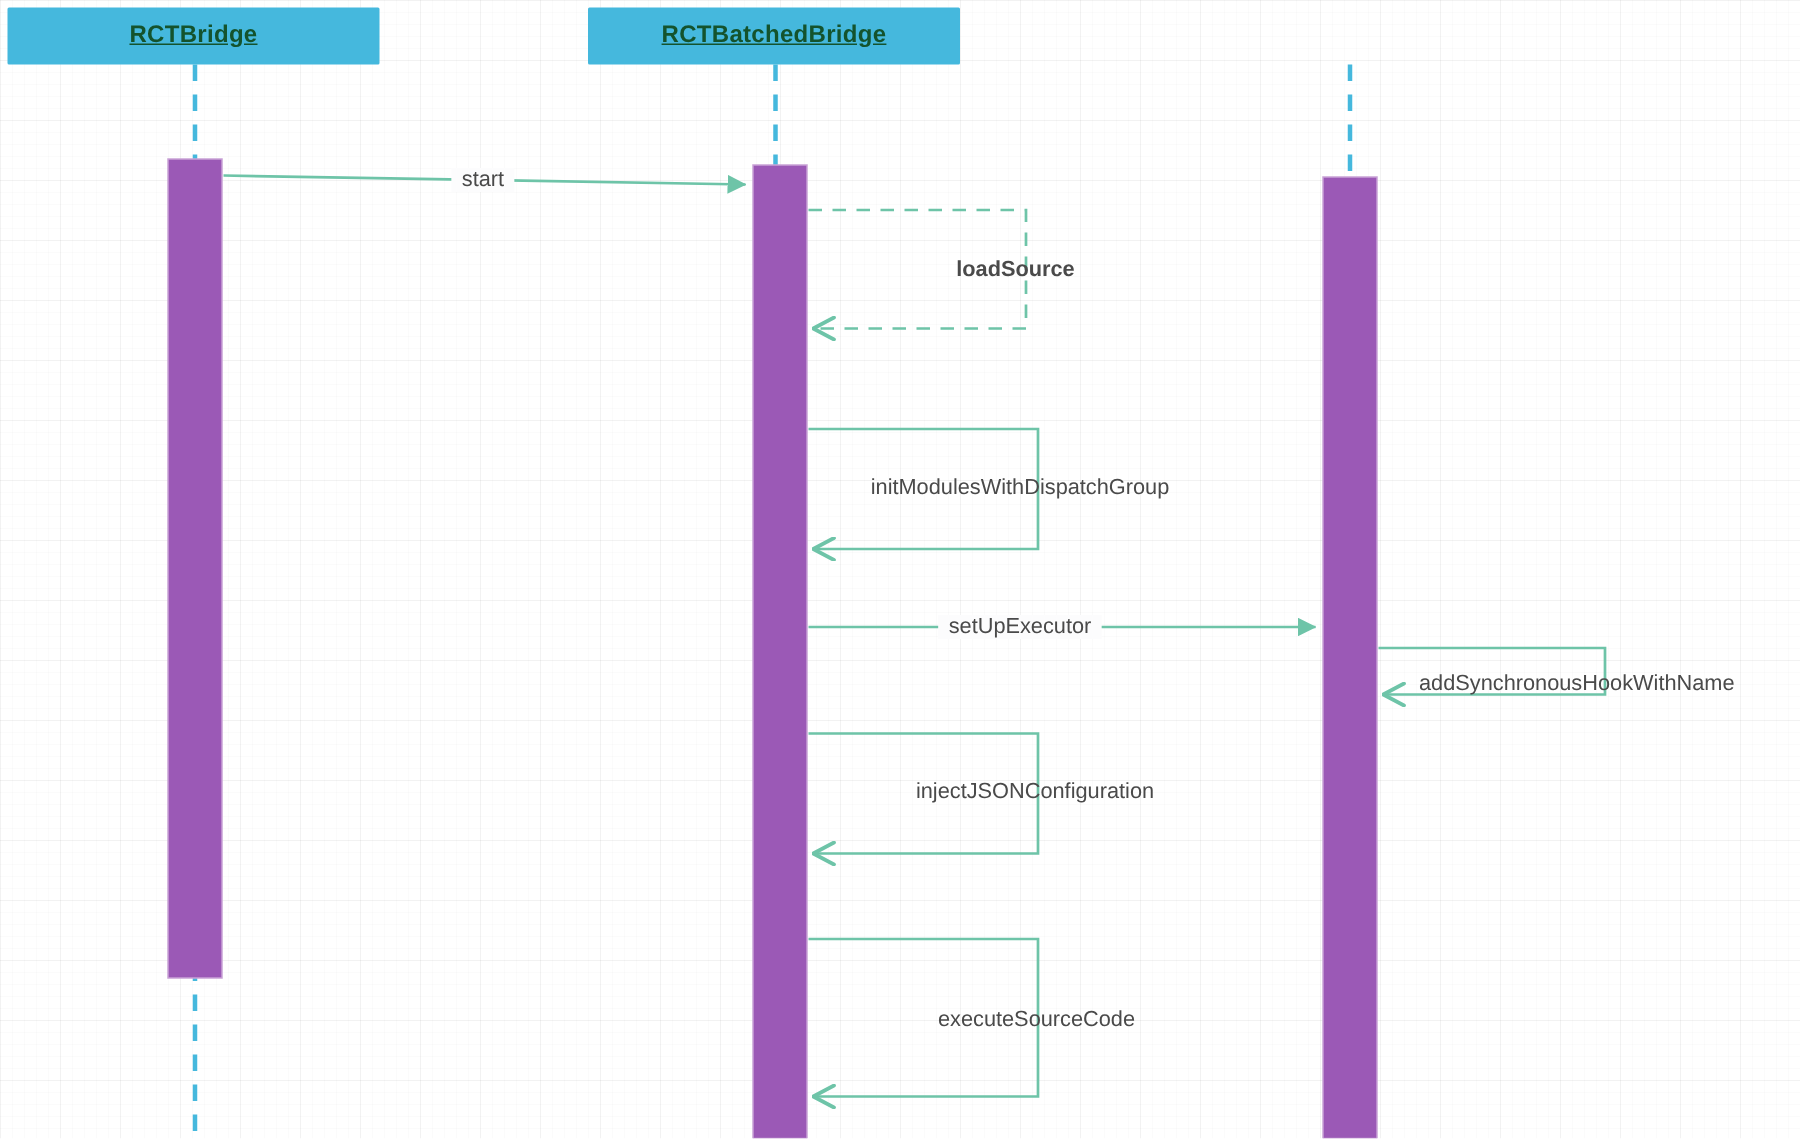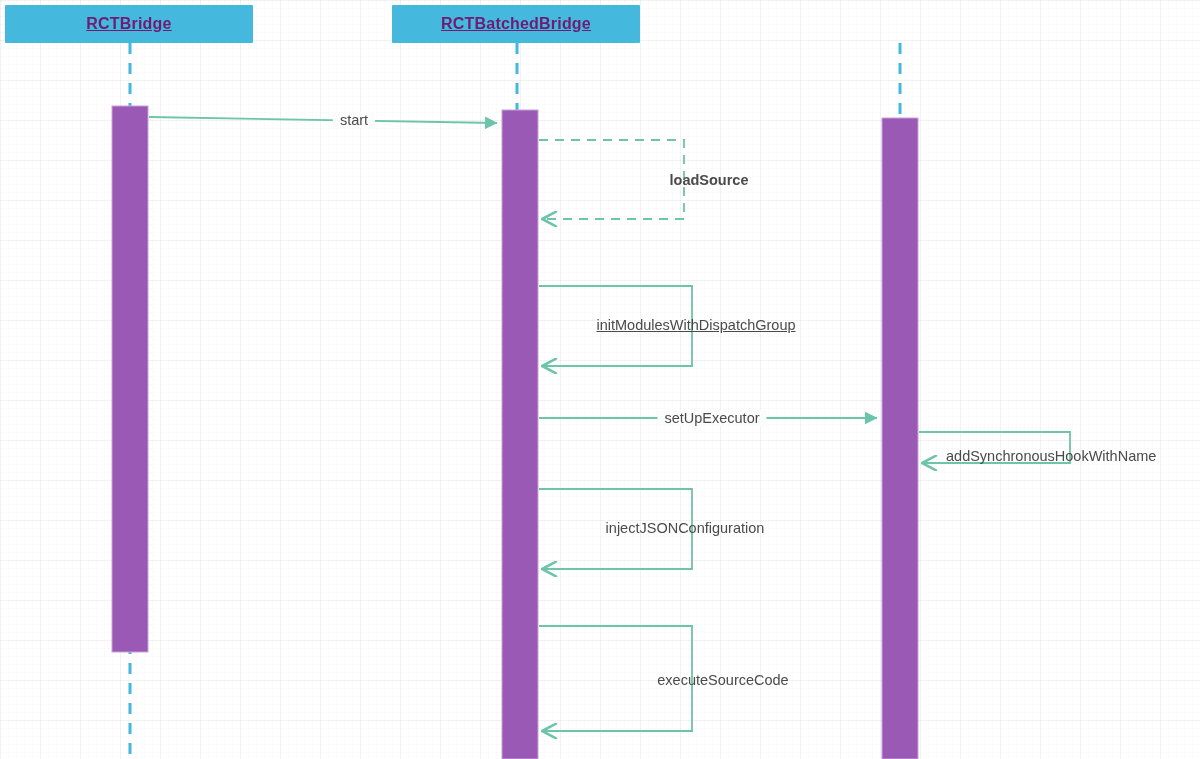--- a/index.html
+++ b/index.html
@@ -31,37 +31,36 @@
   .participant-box {
     position: absolute;
     display: flex;
     align-items: center;
     justify-content: center;
     background: #45b8dd;
     height: 38px;
     border-radius: 1px;
   }
   .participant-label {
-    color: #701a75;
+    color: #14532d;
     font-size: 16px;
     font-weight: bold;
     text-decoration: underline;
     letter-spacing: 0.2px;
     white-space: nowrap;
   }
   .msg-label {
     position: absolute;
     font-size: 14.5px;
     color: #4a4a4a;
     white-space: nowrap;
     font-family: "Liberation Sans", sans-serif;
   }
   .msg-label.centered {
     transform: translateX(-50%);
-    margin-left: 32px;
   }
   .msg-label.inline-gap {
     background: #fcfcfd;
     padding: 0 7px;
   }
 </style>
 </head>
 <body>
 
 <div id="canvas">
@@ -112,23 +111,23 @@
 
   <div class="participant-box" style="left:392px; top:5px; width:248px;justify-content:center;">
     <span class="participant-label">RCTBatchedBridge</span>
   </div>
 
 
   <div class="msg-label centered inline-gap" style="left:322px; top:112px;">start</div>
 
   <div class="msg-label centered" style="left:677px; top:172px;font-weight:bold;">loadSource</div>
 
-  <div class="msg-label centered" style="left:664px; top:317px;text-decoration:underline;">initModulesWithDispatchGroup</div>
+  <div class="msg-label centered" style="left:680px; top:317px;">initModulesWithDispatchGroup</div>
 
   <div class="msg-label centered inline-gap" style="left:680px; top:410px;">setUpExecutor</div>
 
   <div class="msg-label" style="left:946px; top:448px;">addSynchronousHookWithName</div>
 
-  <div class="msg-label centered" style="left:653px; top:520px;">injectJSONConfiguration</div>
+  <div class="msg-label centered" style="left:690px; top:520px;">injectJSONConfiguration</div>
 
   <div class="msg-label centered" style="left:691px; top:672px;">executeSourceCode</div>
 
 </div>
 
 </body></html>

